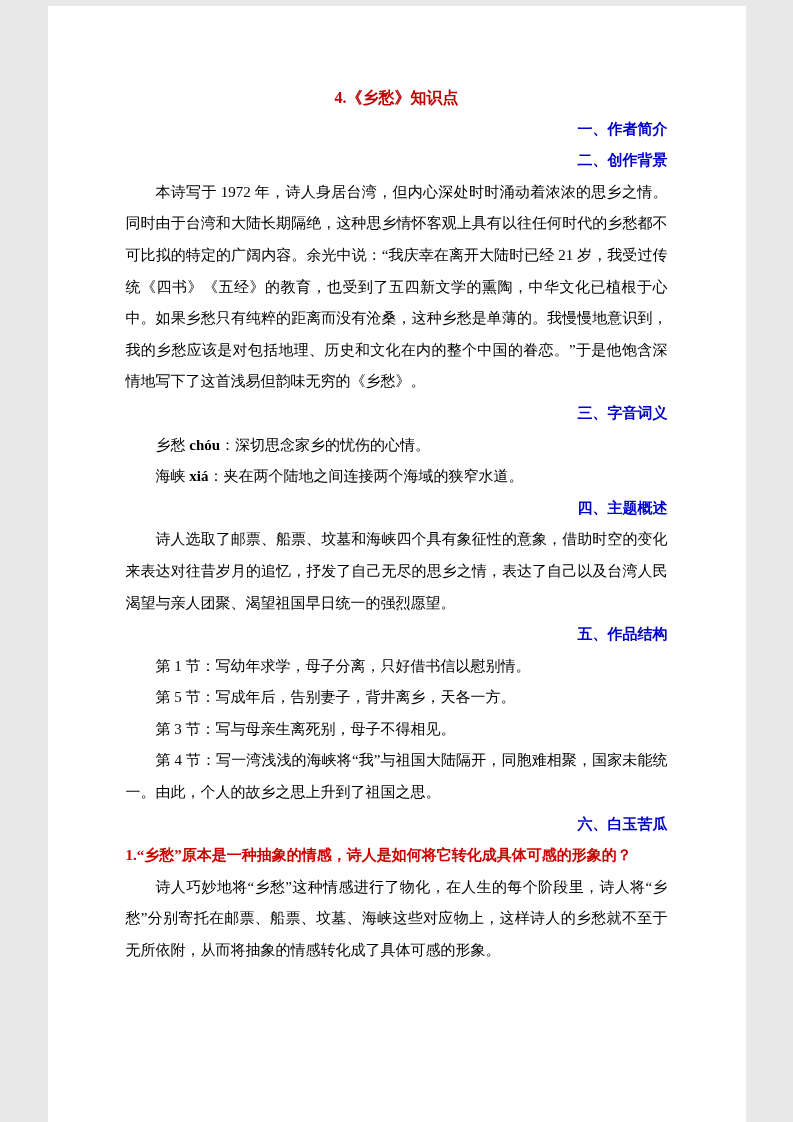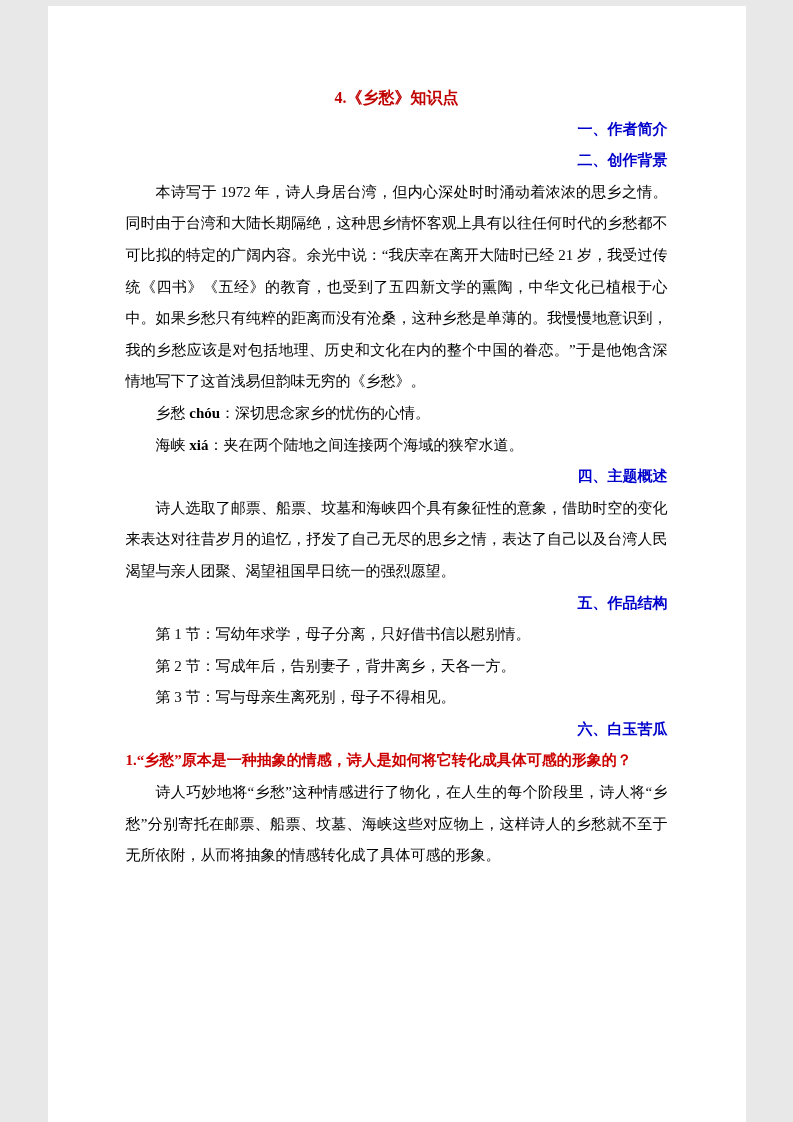--- a/index.html
+++ b/index.html
@@ -61,28 +61,30 @@
 
 <div class="page">
 
   <h1 class="doc-title">4.《乡愁》知识点</h1>
 
   <h2 class="sec-heading">一、作者简介</h2>
 
   <h2 class="sec-heading">二、创作背景</h2>
   <p class="body-para">本诗写于 1972 年，诗人身居台湾，但内心深处时时涌动着浓浓的思乡之情。同时由于台湾和大陆长期隔绝，这种思乡情怀客观上具有以往任何时代的乡愁都不可比拟的特定的广阔内容。余光中说：“我庆幸在离开大陆时已经 21 岁，我受过传统《四书》《五经》的教育，也受到了五四新文学的熏陶，中华文化已植根于心中。如果乡愁只有纯粹的距离而没有沧桑，这种乡愁是单薄的。我慢慢地意识到，我的乡愁应该是对包括地理、历史和文化在内的整个中国的眷恋。”于是他饱含深情地写下了这首浅易但韵味无穷的《乡愁》。</p>
 
+  <h2 class="sec-heading">三、字音词义</h2>
   <p class="body-para"><span>乡愁 </span><span class="pinyin">chóu</span><span>：深切思念家乡的忧伤的心情。</span></p>
   <p class="body-para"><span>海峡 </span><span class="pinyin">xiá</span><span>：夹在两个陆地之间连接两个海域的狭窄水道。</span></p>
 
   <h2 class="sec-heading">四、主题概述</h2>
   <p class="body-para">诗人选取了邮票、船票、坟墓和海峡四个具有象征性的意象，借助时空的变化来表达对往昔岁月的追忆，抒发了自己无尽的思乡之情，表达了自己以及台湾人民渴望与亲人团聚、渴望祖国早日统一的强烈愿望。</p>
 
   <h2 class="sec-heading">五、作品结构</h2>
   <p class="body-para">第 1 节：写幼年求学，母子分离，只好借书信以慰别情。</p>
-  <p class="body-para">第 2 节：写成年后，告别妻子，背井离乡，天各一方。</p>
+  <p class="body-para">第 5 节：写成年后，告别妻子，背井离乡，天各一方。</p>
   <p class="body-para">第 3 节：写与母亲生离死别，母子不得相见。</p>
+  <p class="body-para">第 4 节：写一湾浅浅的海峡将“我”与祖国大陆隔开，同胞难相聚，国家未能统一。由此，个人的故乡之思上升到了祖国之思。</p>
 
   <h2 class="sec-heading">六、白玉苦瓜</h2>
   <p class="question">1.“乡愁”原本是一种抽象的情感，诗人是如何将它转化成具体可感的形象的？</p>
   <p class="body-para">诗人巧妙地将“乡愁”这种情感进行了物化，在人生的每个阶段里，诗人将“乡愁”分别寄托在邮票、船票、坟墓、海峡这些对应物上，这样诗人的乡愁就不至于无所依附，从而将抽象的情感转化成了具体可感的形象。</p>
 
 </div>
 
 </body></html>

